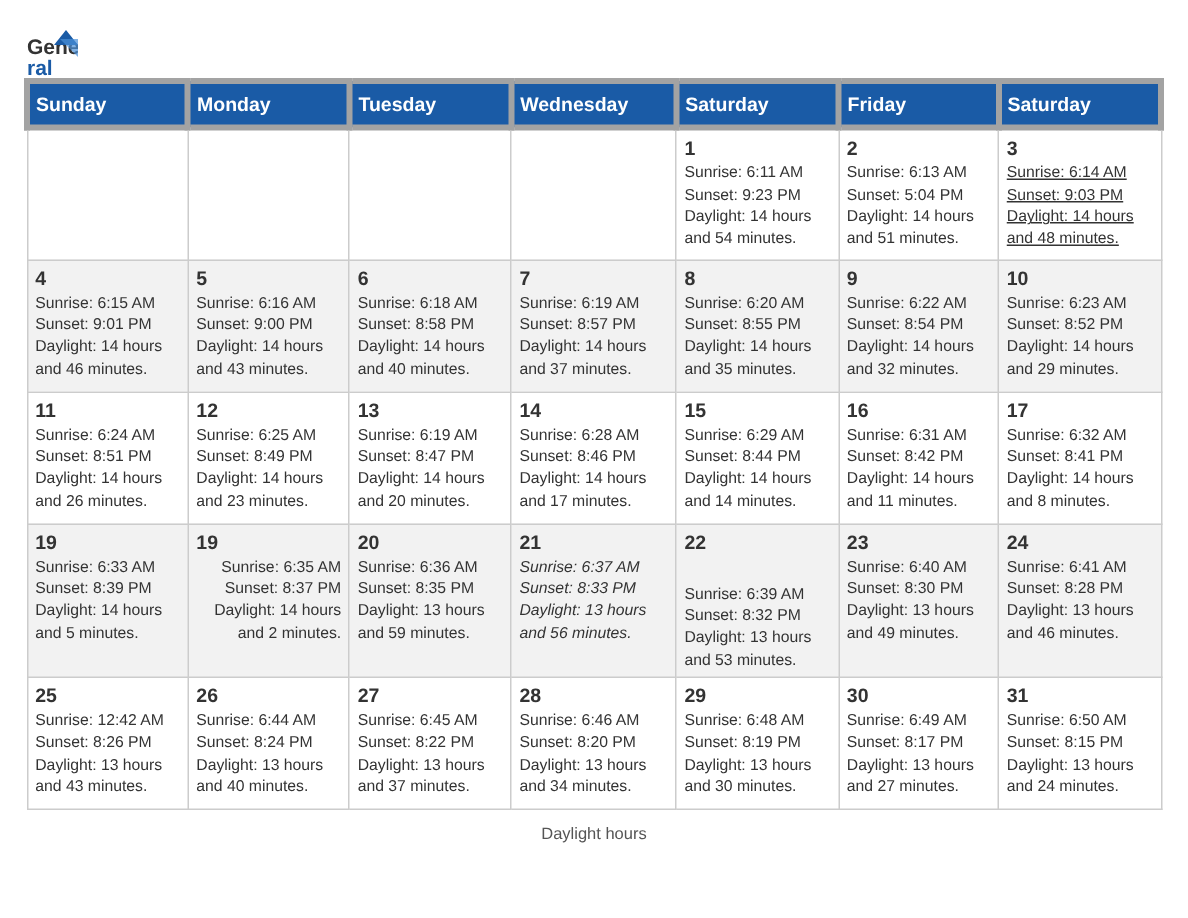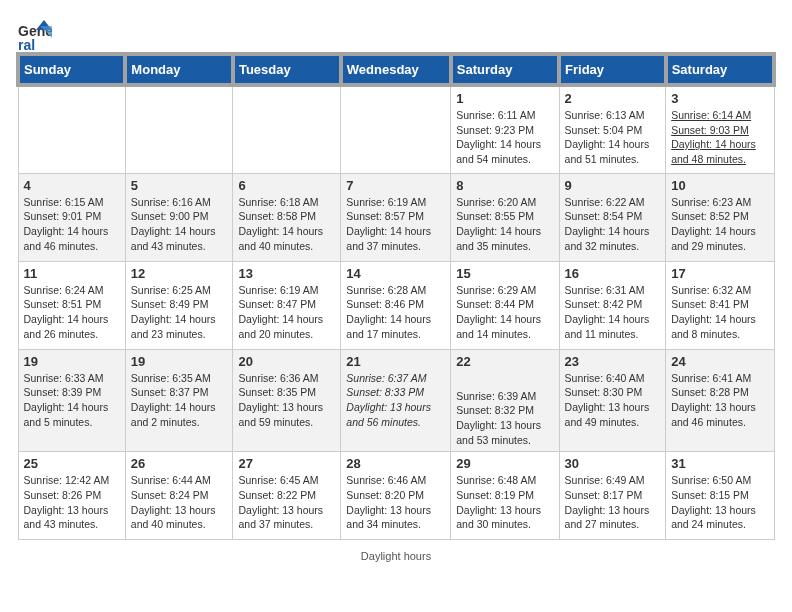--- a/index.html
+++ b/index.html
@@ -236,21 +236,21 @@
       </tr>
       <tr>
         <td>
           <div class="day-number">19</div>
           <div class="day-info" style="white-space: pre-line;">Sunrise: 6:33 AM
 Sunset: 8:39 PM
 Daylight: 14 hours and 5 minutes.</div>
         </td>
         <td>
           <div class="day-number">19</div>
-          <div class="day-info" style="white-space: pre-line;">Sunrise: 6:35 AM
+          <div class="day-info" style="white-space: pre-line; text-align: right;">Sunrise: 6:35 AM
 Sunset: 8:37 PM
 Daylight: 14 hours and 2 minutes.</div>
         </td>
         <td>
           <div class="day-number">20</div>
           <div class="day-info" style="white-space: pre-line;">Sunrise: 6:36 AM
 Sunset: 8:35 PM
 Daylight: 13 hours and 59 minutes.</div>
         </td>
         <td>

